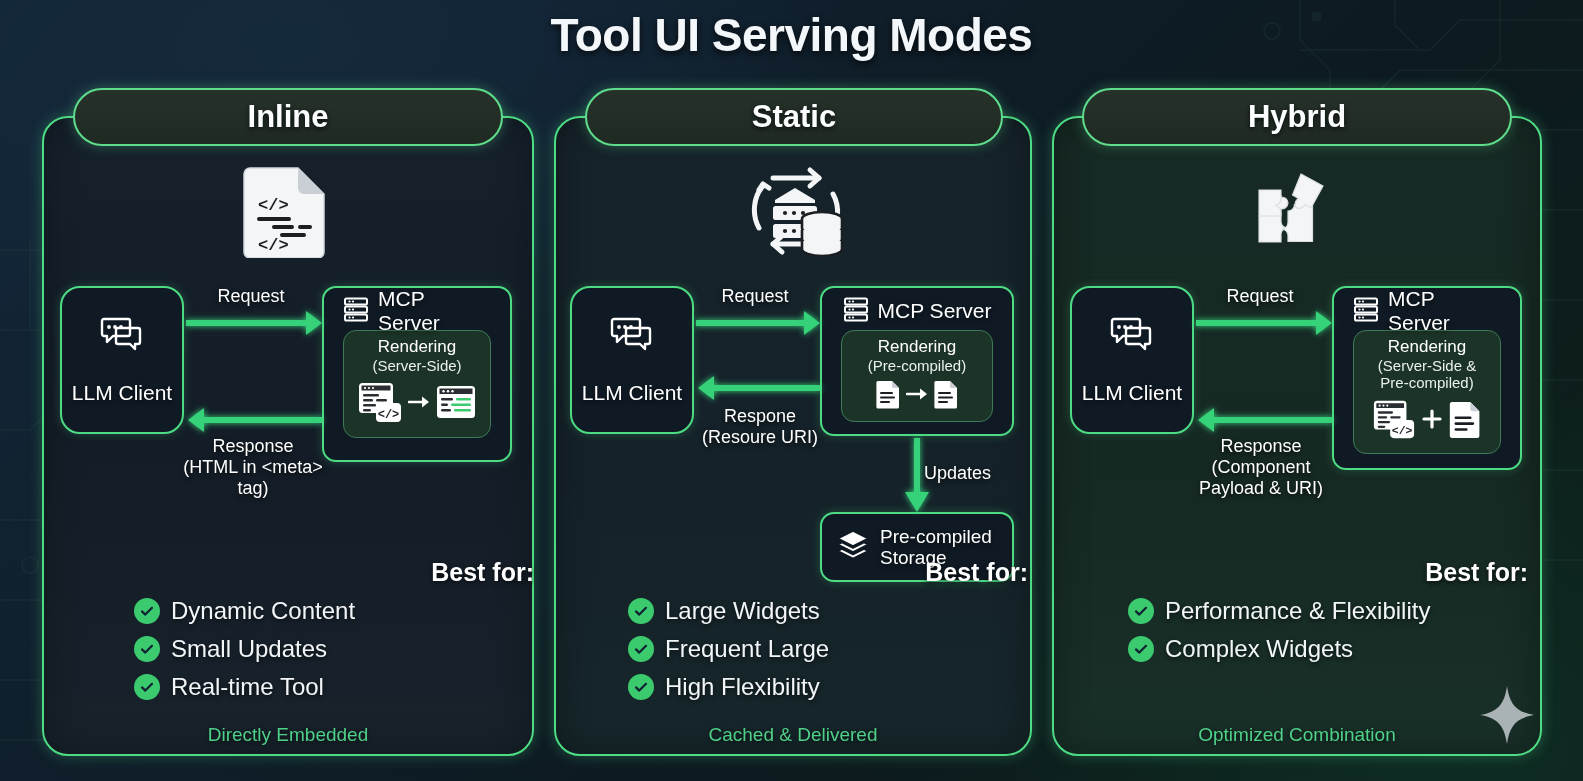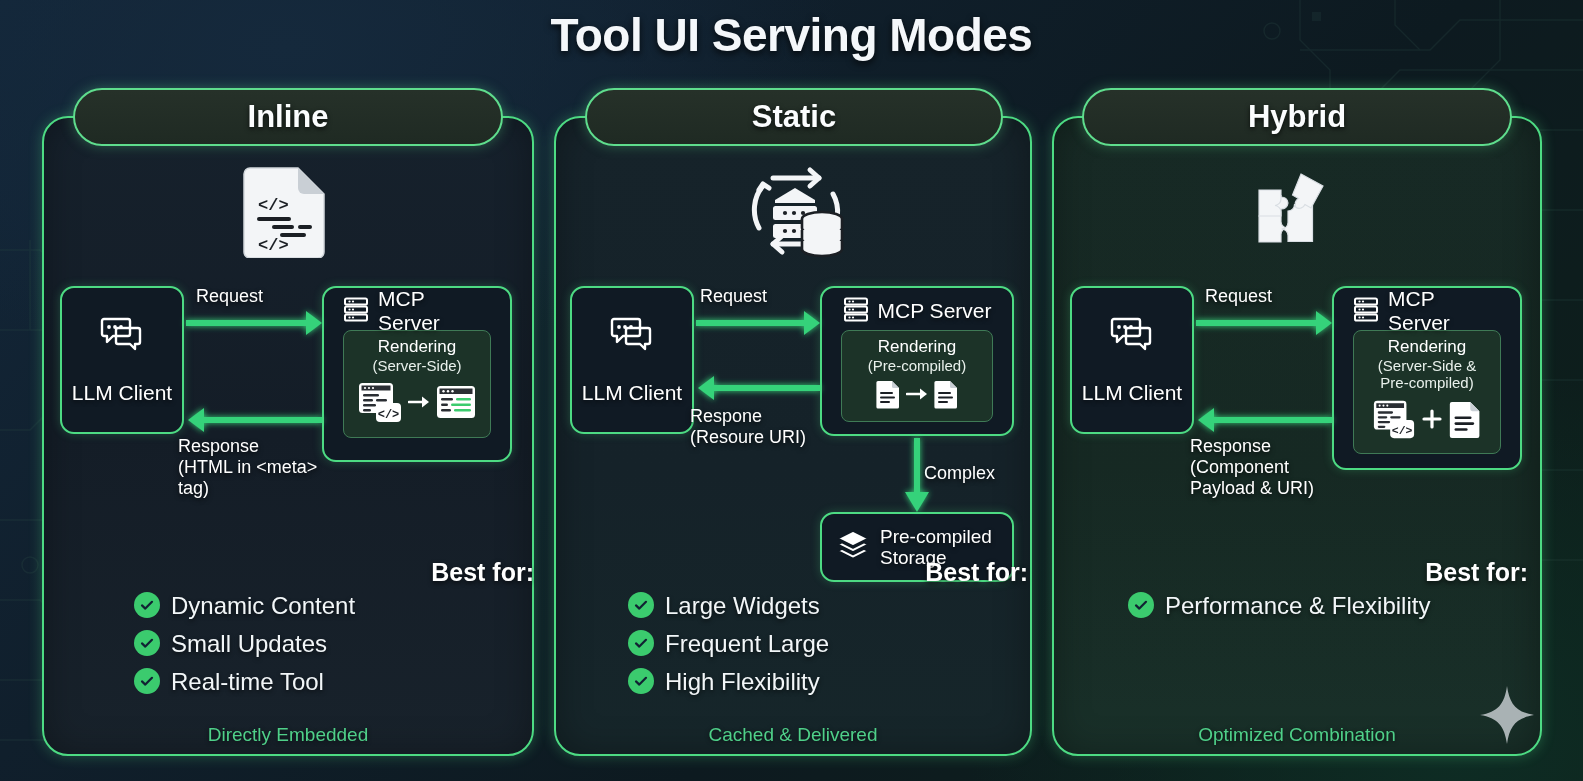--- a/index.html
+++ b/index.html
@@ -93,21 +93,21 @@
   .top-icon.t1 { left: 232px; }
   .top-icon.t2 { left: 740px; }
   .top-icon.t3 { left: 1234px; }
 
   
   .llm-box {
     position: absolute;
     width: 124px;
     height: 148px;
     border: 2px solid #4ddb83;
-    border-radius: 14px;
+    border-radius: 20px;
     background: #101a24;
     box-shadow: 0 0 10px rgba(77,219,131,.25);
     display: flex;
     flex-direction: column;
     align-items: center;
     justify-content: center;
     gap: 24px;
   }
   .llm-box .lbl {
     font-size: 21px;
@@ -141,21 +141,21 @@
     margin-bottom: 4px;
   }
   .mcp-title span {
     font-size: 21px;
     color: #fff;
     text-shadow: 0 2px 4px rgba(0,0,0,.6);
   }
 
   .render-box {
     border: 1.5px solid #3f7a56;
-    border-radius: 8px;
+    border-radius: 13px;
     background: #1c3328;
     padding: 6px 6px 8px;
     text-align: center;
   }
   .render-title { font-size: 17px; color: #ffffff; line-height: 1.16; }
   .render-sub   { font-size: 15px; color: #e9f1ec; line-height: 1.16; }
   .render-icons {
     display: flex;
     align-items: center;
     justify-content: center;
@@ -183,20 +183,21 @@
     color: #fff;
     line-height: 1.13;
     text-shadow: 0 2px 4px rgba(0,0,0,.6);
   }
 
   
   .arrow-lbl {
     position: absolute;
     font-size: 18px;
     color: #ffffff;
+    text-align: center;
     line-height: 1.18;
     text-shadow: 0 2px 5px rgba(0,0,0,.75);
     white-space: pre-line;
   }
 
   .svg-arrows { position: absolute; inset: 0; pointer-events: none; }
 
   
   .bestfor {
     position: absolute;
@@ -209,21 +210,21 @@
   .bestfor h3 {
     font-size: 25px;
     font-weight: bold;
     color: #ffffff;
     margin-bottom: 5px;
     text-shadow: 0 2px 5px rgba(0,0,0,.7);
     text-align: right;
   }
   .bf-item {
     display: flex;
-    align-items: flex-start;
+    align-items: center;
     gap: 11px;
     height: 38px;
   }
   .bf-item .txt {
     font-size: 24px;
     color: #f2f6f8;
     text-shadow: 0 2px 4px rgba(0,0,0,.6);
   }
   .check {
     width: 26px; height: 26px;
@@ -531,21 +532,21 @@
         </g>
       </svg>
     </span>
     <div class="lbl">Pre-compiled
 Storage</div>
   </div>
 
   <div class="arrow-lbl" style="left:700px; top:286px; width:110px;">Request</div>
   <div class="arrow-lbl" style="left:690px; top:406px; width:140px;">Respone
 (Resoure URI)</div>
-  <div class="arrow-lbl" style="left:924px; top:463px; width:100px; text-align:left;">Complex</div>
+  <div class="arrow-lbl" style="left:924px; top:463px; width:100px; text-align:left;">Updates</div>
 
   <div class="panel p3"></div>
   <div class="panel-head h3">
     <span>Hybrid</span>
   </div>
 
   <div class="top-icon t3">
     <svg width="96" height="96" viewBox="0 0 96 96">
       <g fill="#f3f5f7" stroke="#d9dee3" stroke-width="1.2">
         <path d="M18 28 h22 v7 a6.5 6.5 0 0 1 7 6 a6.5 6.5 0 0 1 -7 6 v7 H18 z"></path>
@@ -733,20 +734,28 @@
   <div class="bestfor bf3">
     <h3>Best for:</h3>
     <div class="bf-item">
       <span class="check">
           <svg width="16" height="16" viewBox="0 0 16 16">
             <path d="M3 8.4 L6.3 11.6 L13 4.8" fill="none" stroke="#123" stroke-width="2.2" stroke-linecap="round" stroke-linejoin="round"></path>
           </svg>
         </span>
       <span class="txt">Performance &amp; Flexibility</span>
     </div>
+    <div class="bf-item">
+      <span class="check">
+          <svg width="16" height="16" viewBox="0 0 16 16">
+            <path d="M3 8.4 L6.3 11.6 L13 4.8" fill="none" stroke="#123" stroke-width="2.2" stroke-linecap="round" stroke-linejoin="round"></path>
+          </svg>
+        </span>
+      <span class="txt">Complex Widgets</span>
+    </div>
   </div>
 
   <div class="footnote fn1">Directly Embedded</div>
   <div class="footnote fn2">Cached &amp; Delivered</div>
   <div class="footnote fn3">Optimized Combination</div>
 
   <div class="sparkle">
     <svg width="58" height="62" viewBox="0 0 58 62">
       <path d="M29 2 C31.5 20 38 28 56 31 C38 34 31.5 42 29 60 C26.5 42 20 34 2 31 C20 28 26.5 20 29 2 z" fill="#b6bec0" opacity="0.92"></path>
     </svg>

